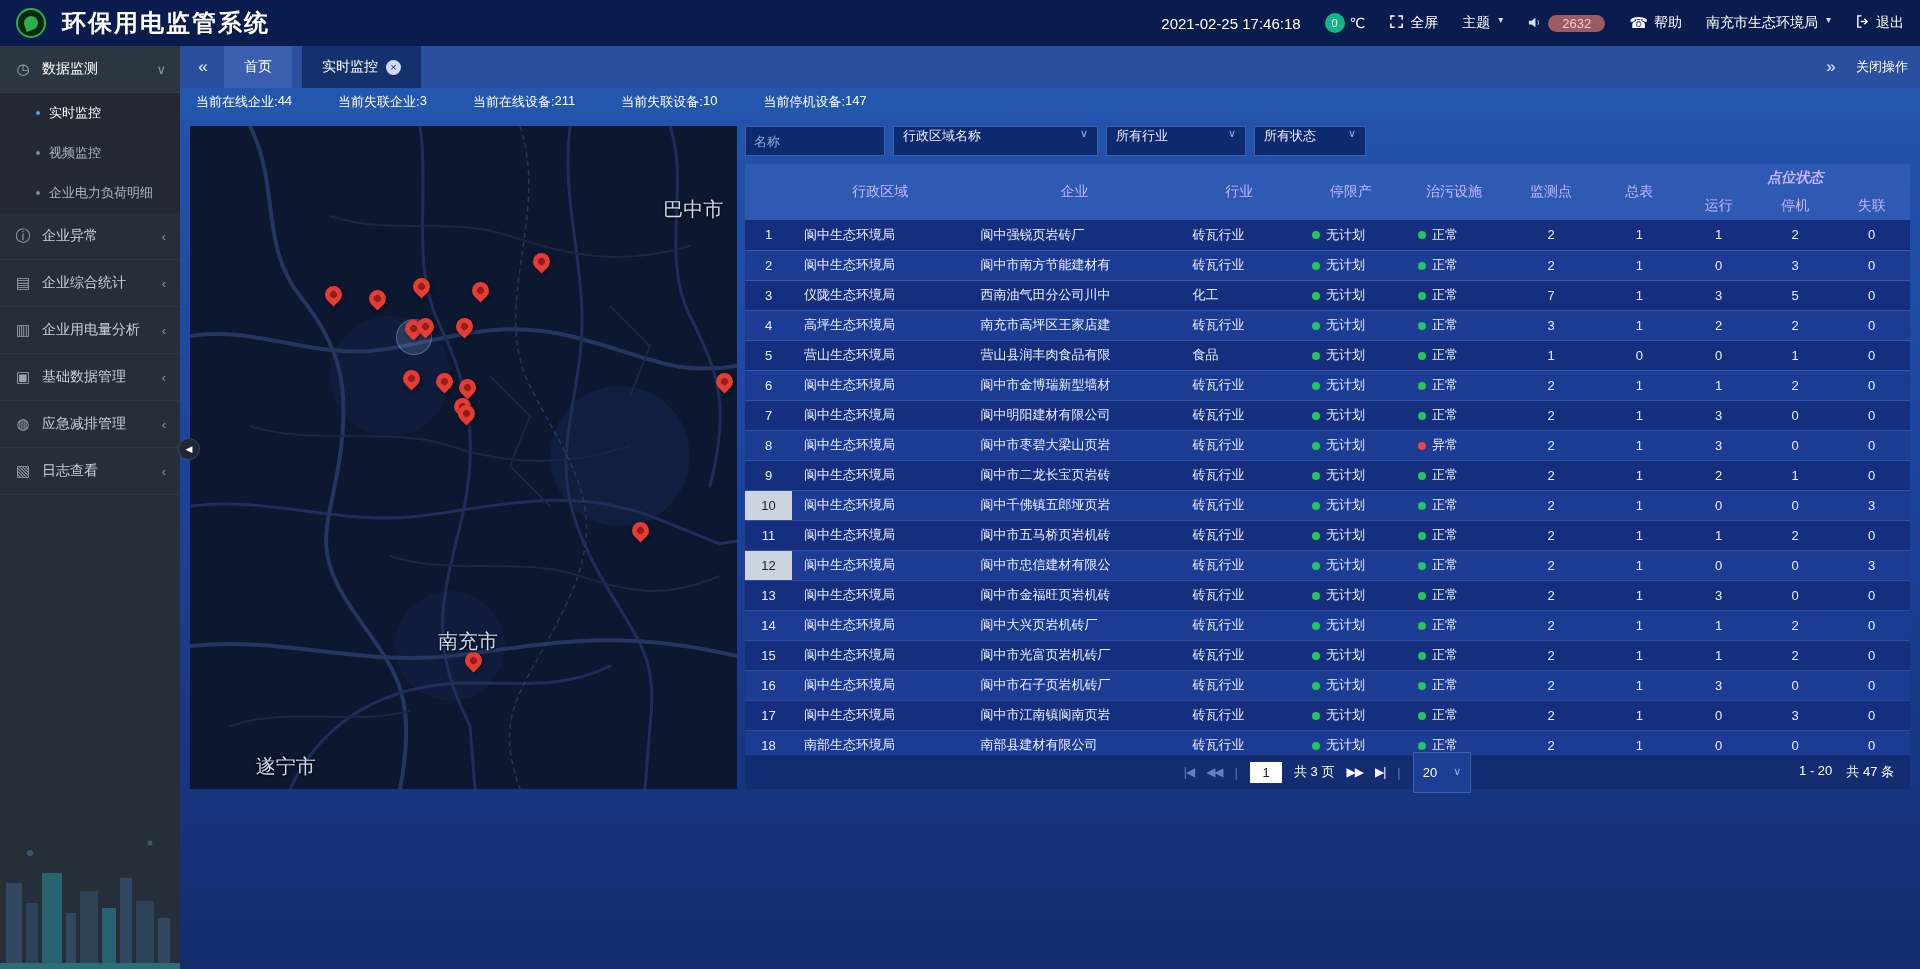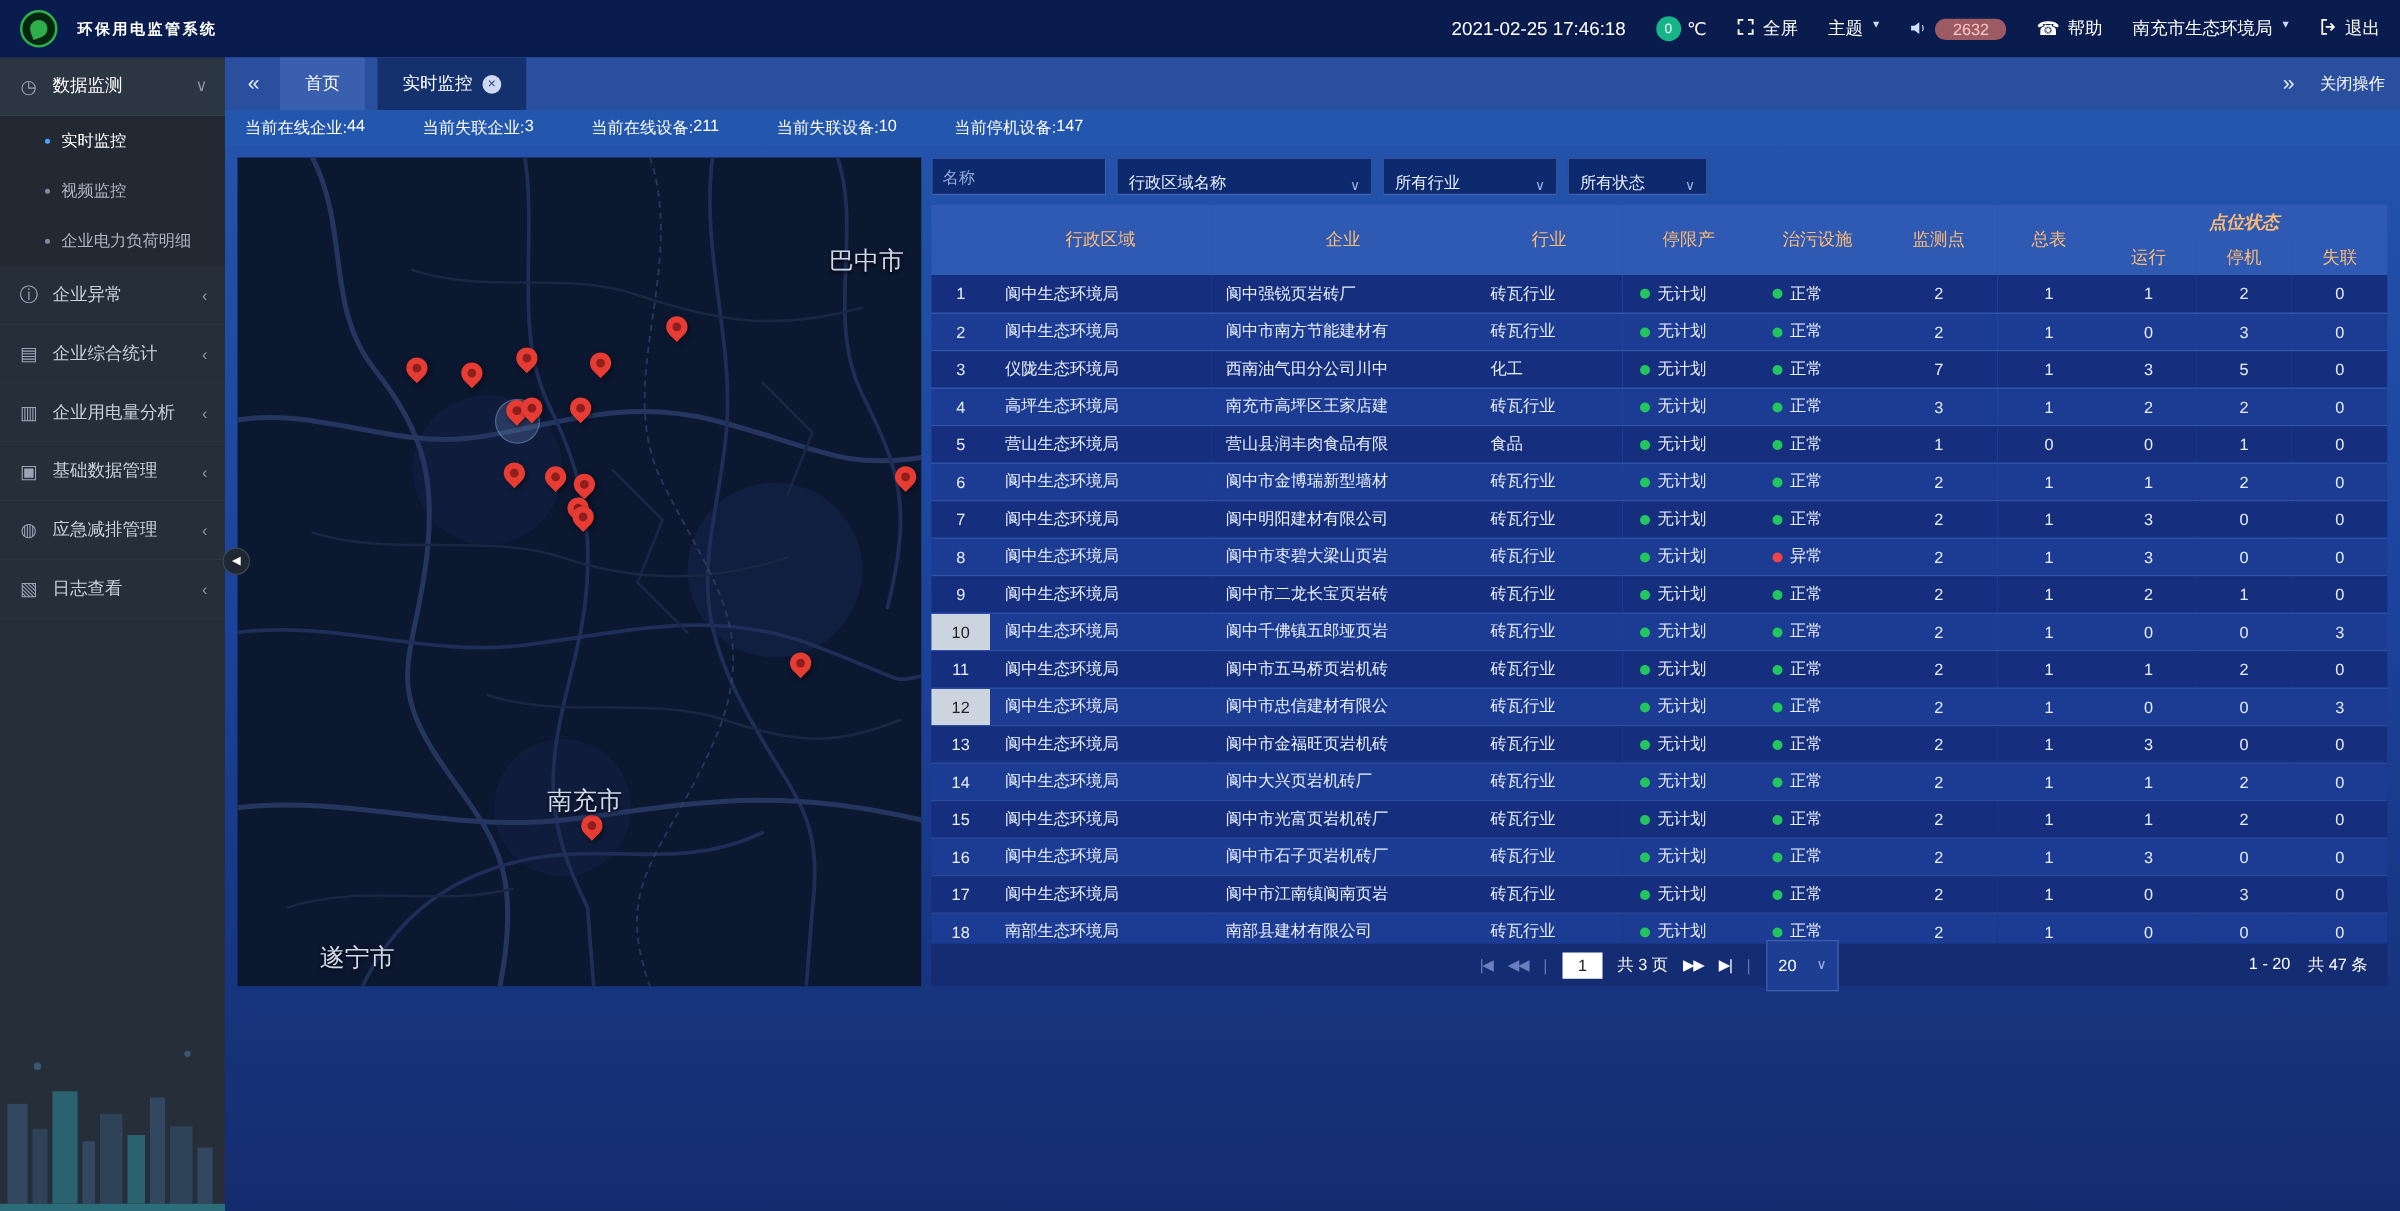--- a/index.html
+++ b/index.html
@@ -3,21 +3,21 @@
 <meta charset="utf-8">
 <style>
   * { margin:0; padding:0; box-sizing:border-box; }
   html,body { width:1920px; height:969px; overflow:hidden; }
   body { font-family:"Liberation Sans","DejaVu Sans",sans-serif; background:#142c6e; color:#fff; }
 
   
   .app-header { height:46px; background:#0a1b4d; display:flex; align-items:center; padding:0 16px; gap:10px; }
   .logo { width:30px; height:30px; border-radius:50%; background:#06270f; border:2px solid #2fae4c; display:flex; align-items:center; justify-content:center; }
   .logo-inner { width:14px; height:14px; border-radius:50% 50% 50% 0; background:#2fae4c; transform:rotate(-20deg); }
-  .app-title { font-size:12px; font-weight:bold; letter-spacing:2px; margin-left:6px; }
+  .app-title { font-size:24px; font-weight:bold; letter-spacing:2px; margin-left:6px; }
   .header-right { margin-left:auto; display:flex; align-items:center; gap:24px; font-size:14px; }
   .time { font-size:15px; }
   .temp { display:flex; align-items:center; gap:5px; }
   .temp-circle { width:20px; height:20px; border-radius:50%; background:#17b487; font-size:11px; display:flex; align-items:center; justify-content:center; }
   .hdr-item { display:flex; gap:6px; cursor:pointer; white-space:nowrap; }
   .hdr-item svg { width:15px; height:15px; }
   .badge { background:#9c5a63; color:#ffc9c9; border-radius:10px; padding:1px 14px; font-size:13px; }
   .caret { font-size:10px; color:#cdd8f2; margin-left:2px; }
   .phone-glyph { font-size:15px; }
 
@@ -64,27 +64,27 @@
   .pin { position:absolute; width:17px; height:17px; background:#e63c33; border-radius:50% 50% 50% 0; transform:rotate(-45deg); margin-left:-8px; margin-top:-16px; box-shadow:0 2px 4px rgba(0,0,0,.5); cursor:pointer; }
   .pin::after { content:""; position:absolute; left:5px; top:5px; width:7px; height:7px; border-radius:50%; background:#8e1f1c; }
   .halo { position:absolute; width:36px; height:36px; border-radius:50%; background:rgba(130,160,220,.22); border:1px solid rgba(160,190,240,.35); transform:translate(-50%,-50%); }
   .collapse-handle { position:absolute; left:-12px; top:47%; width:22px; height:22px; border-radius:50%; background:#1f2733; border:1px solid #3a4656; color:#fff; font-size:9px; display:flex; align-items:center; justify-content:center; cursor:pointer; z-index:5; }
 
   
   .right-panel { flex:1; height:663px; display:flex; flex-direction:column; min-width:0; }
   .filter-row { display:flex; gap:8px; height:30px; margin-bottom:8px; flex:none; }
   .f-input { width:140px; background:#0d2a6e; border:1px solid #3e5fae; color:#fff; padding:0 8px; font-size:13px; outline:none; }
   .f-input::placeholder { color:#93a8d8; }
-  .f-select { display:flex; align-items:flex-end; justify-content:space-between; padding:0 9px; background:#0d2a6e; border:1px solid #3e5fae; color:#e8eeff; font-size:13px; cursor:pointer; }
+  .f-select { display:flex; align-items:flex-start; justify-content:space-between; padding:0 9px; background:#0d2a6e; border:1px solid #3e5fae; color:#e8eeff; font-size:13px; cursor:pointer; }
   .sel-caret { font-size:11px; color:#9db1e0; margin-left:10px; }
   .w200 { width:205px; } .w140 { width:140px; } .w110 { width:112px; }
 
   .table-wrap { flex:1; overflow:hidden; min-height:0; }
   table { width:100%; border-collapse:collapse; table-layout:fixed; }
-  thead th { background:#2e5ab4; color:#fdba74; font-weight:normal; font-size:14px; height:28px; text-align:center; }
+  thead th { background:#2e5ab4; color:#c4b5fd; font-weight:normal; font-size:14px; height:28px; text-align:center; }
   th.group-th { font-style:italic; font-weight:bold; }
   tbody td { height:30px; font-size:13px; color:#e9efff; text-align:center; border-bottom:1px solid rgba(120,150,220,.18); overflow:hidden; white-space:nowrap; }
   tr.odd  td { background:#152f7e; }
   tr.even td { background:#1c3b93; }
   td.text-left { text-align:left; padding-left:12px; }
   td.status-cell { text-align:left; padding-left:14px; }
   td.idx-hl { background:#ccd4df !important; color:#222 !important; }
   .dot { display:inline-block; width:8px; height:8px; border-radius:50%; margin-right:6px; vertical-align:middle; }
   .dot.green { background:#22c55e; }
   .dot.red { background:#ef4444; }

